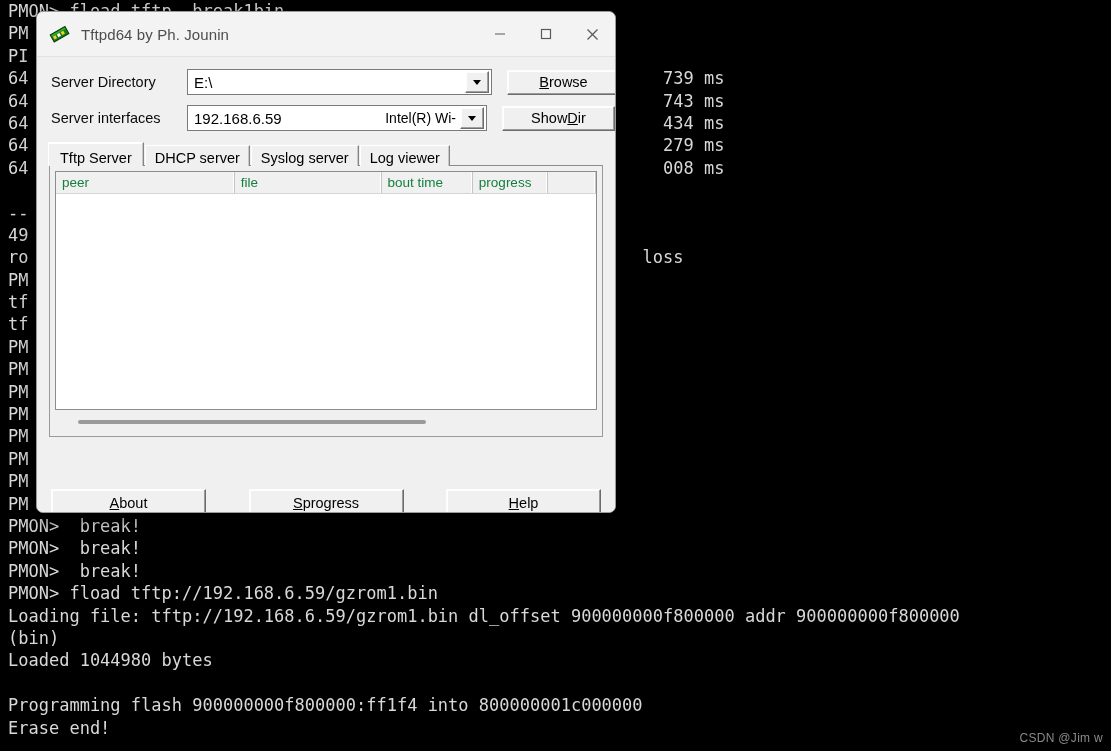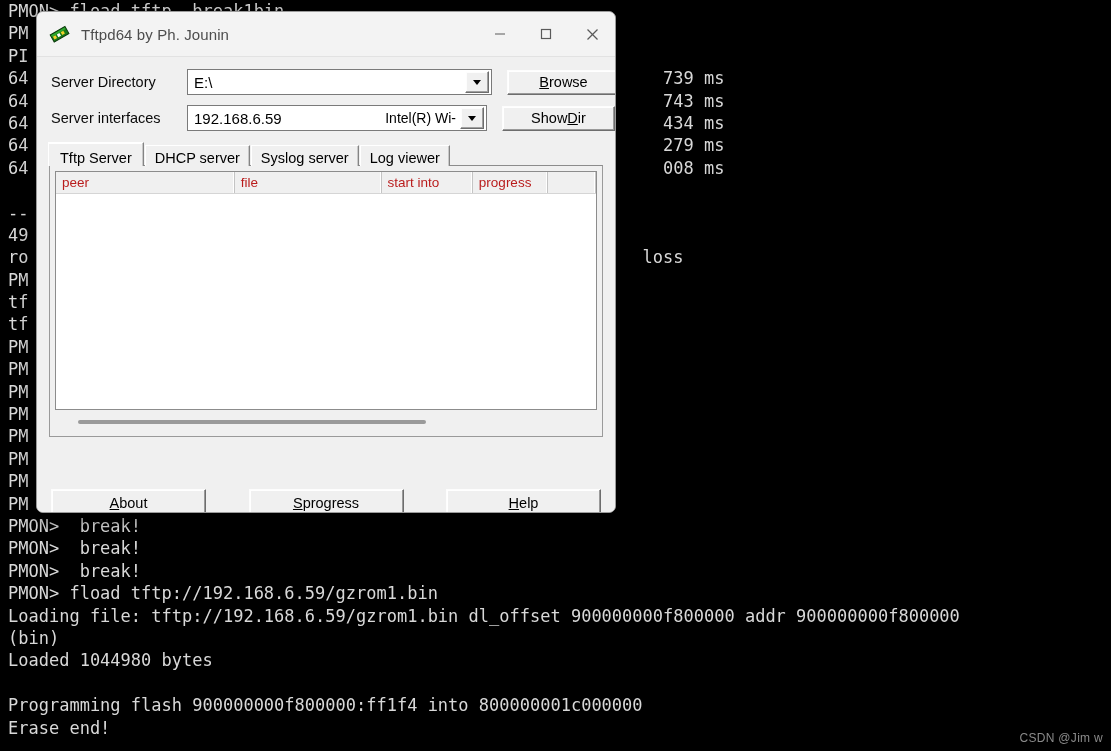--- a/index.html
+++ b/index.html
@@ -260,21 +260,21 @@
     overflow: hidden;
   }
   #list-header {
     display: flex;
     height: 21px;
     background: #f0f0f0;
     border-bottom: 1px solid #d5d5d5;
   }
   .col-head {
     font-size: 13.5px;
-    color: #b91c1c;
+    color: #15803d;
     font-family: "Liberation Sans", sans-serif;
     display: flex;
     align-items: center;
     padding-left: 6px;
     background: #f0f0f0;
     border-right: 1px solid #c4c4c4;
     box-shadow: inset -1px 0 0 #ffffff;
     box-sizing: border-box;
     height: 21px;
   }
@@ -408,21 +408,21 @@
     <div id="list-panel">
       <div id="list-inner">
         <div id="list-header">
             <div class="col-head" style="width: 180px;">
               <span>peer</span>
             </div>
             <div class="col-head" style="width: 148px;">
               <span>file</span>
             </div>
             <div class="col-head" style="width: 92px;">
-              <span>start into</span>
+              <span>bout time</span>
             </div>
             <div class="col-head" style="width: 76px;">
               <span>progress</span>
             </div>
             <div class="col-head" style="width: 48px;">
               <span></span>
             </div>
           </div>
         <div id="list-body"></div>
       </div>

